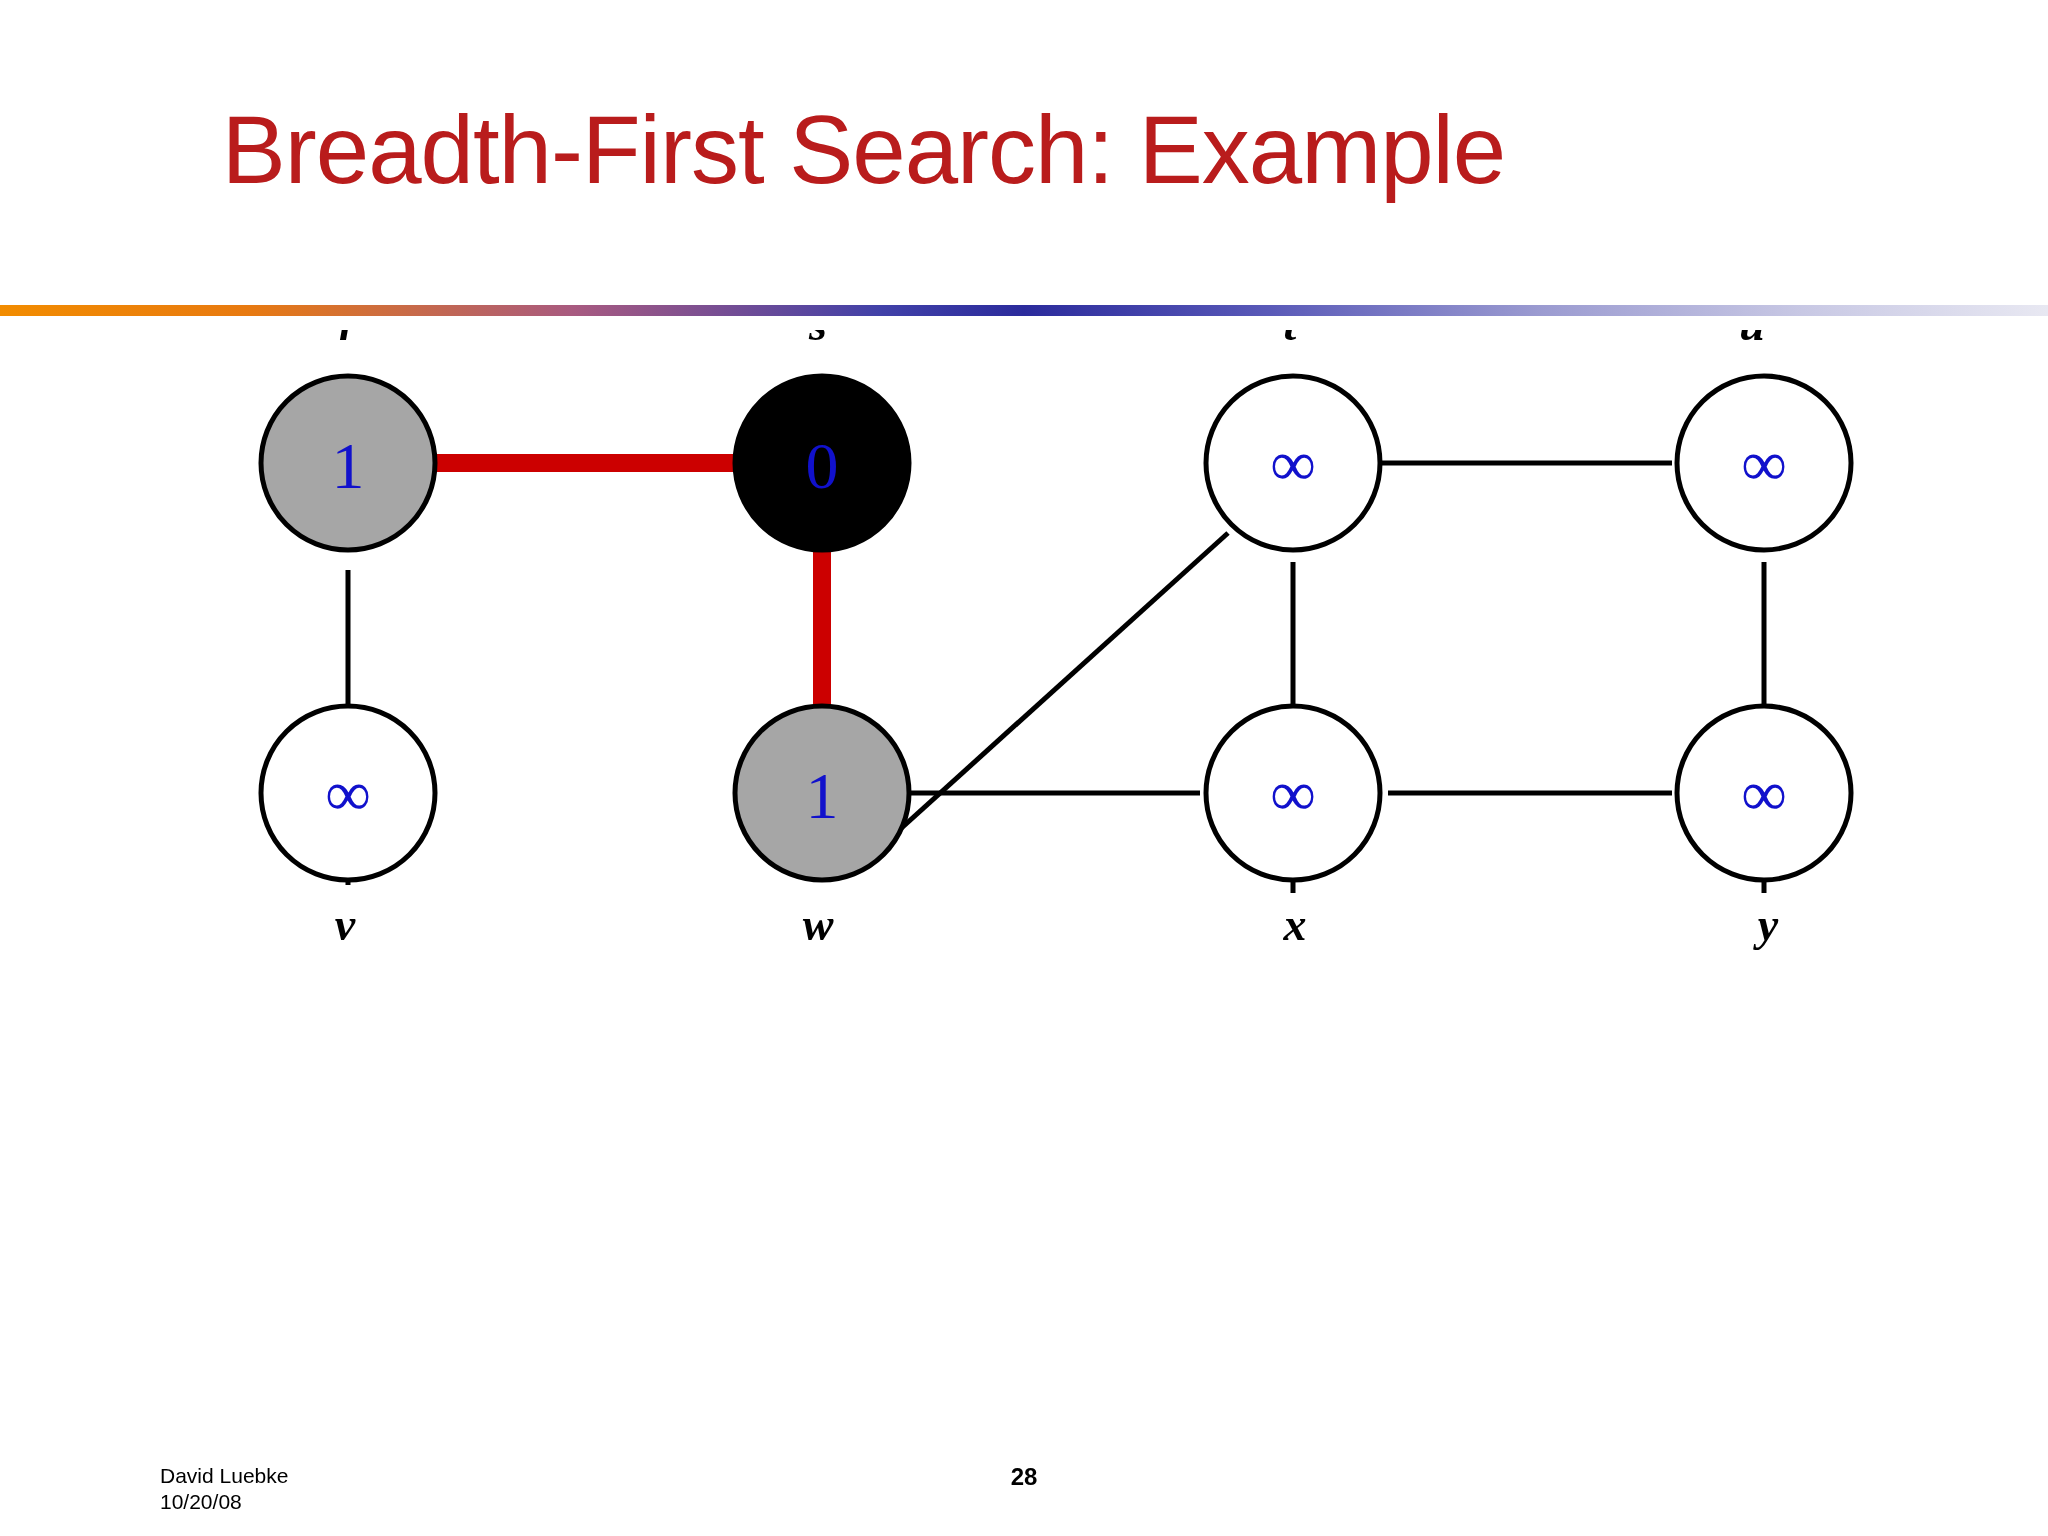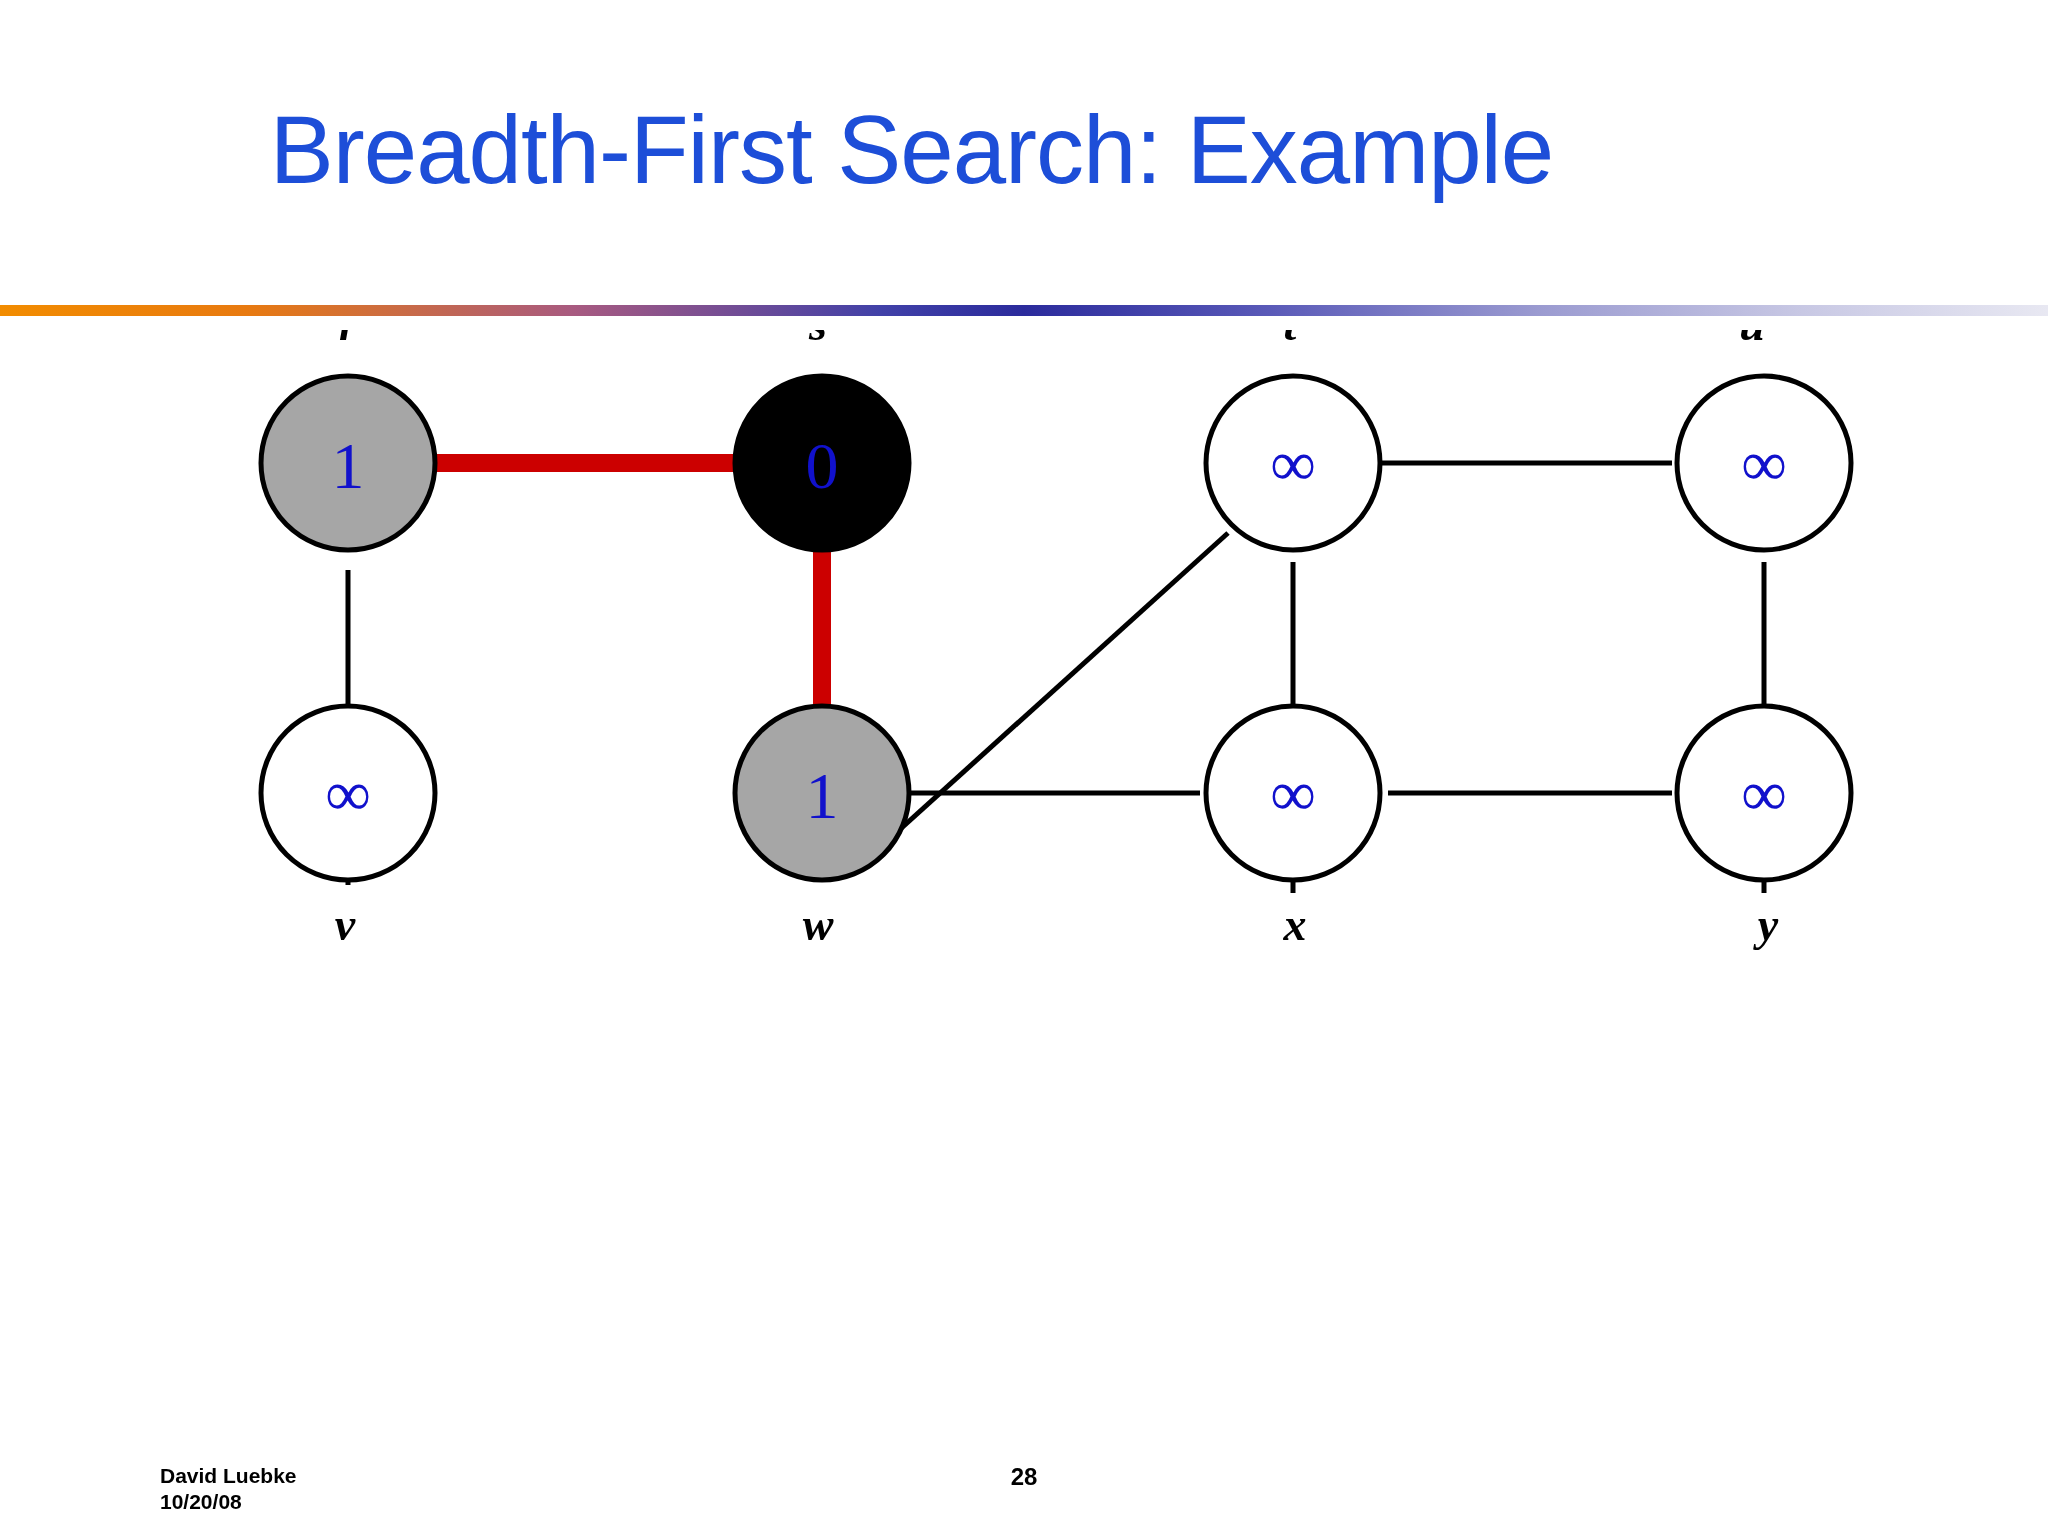--- a/index.html
+++ b/index.html
@@ -14,26 +14,25 @@
     background: #ffffff;
     overflow: hidden;
     font-family: "Liberation Sans", sans-serif;
   }
   #title {
     position: absolute;
     left: 0;
     top: 95px;
     width: 1727px;
     text-align: center;
-    color: #1d4ed8;
+    color: #b91c1c;
     font-size: 96px;
     font-weight: normal;
     font-family: "Liberation Sans", sans-serif;
     letter-spacing: -1px;
-    margin-left: 48px;
   }
   #rule {
     position: absolute;
     left: 0;
     top: 305px;
     width: 2048px;
     height: 11px;
     background: linear-gradient(to right, #f28c00 0%, #e87a10 12%, #a85a80 28%, #4141a8 43%, #2b2b9c 50%, #5a5ab8 62%, #9a9ad0 75%, #c8c8e4 88%, #e8e8f2 100%);
   }
   #graph {
@@ -41,21 +40,21 @@
     left: 0;
     top: 330px;
     width: 2048px;
     height: 800px;
   }
   .footer-left {
     position: absolute;
     left: 160px;
     top: 1463px;
     font-size: 21px;
-    font-weight: bold;
+    font-weight: normal;
     color: #000000;
     line-height: 26px;
     font-family: "Liberation Sans", sans-serif;
   }
   .footer-page {
     position: absolute;
     left: 1024px;
     top: 1463px;
     transform: translateX(-50%);
     font-size: 24px;

